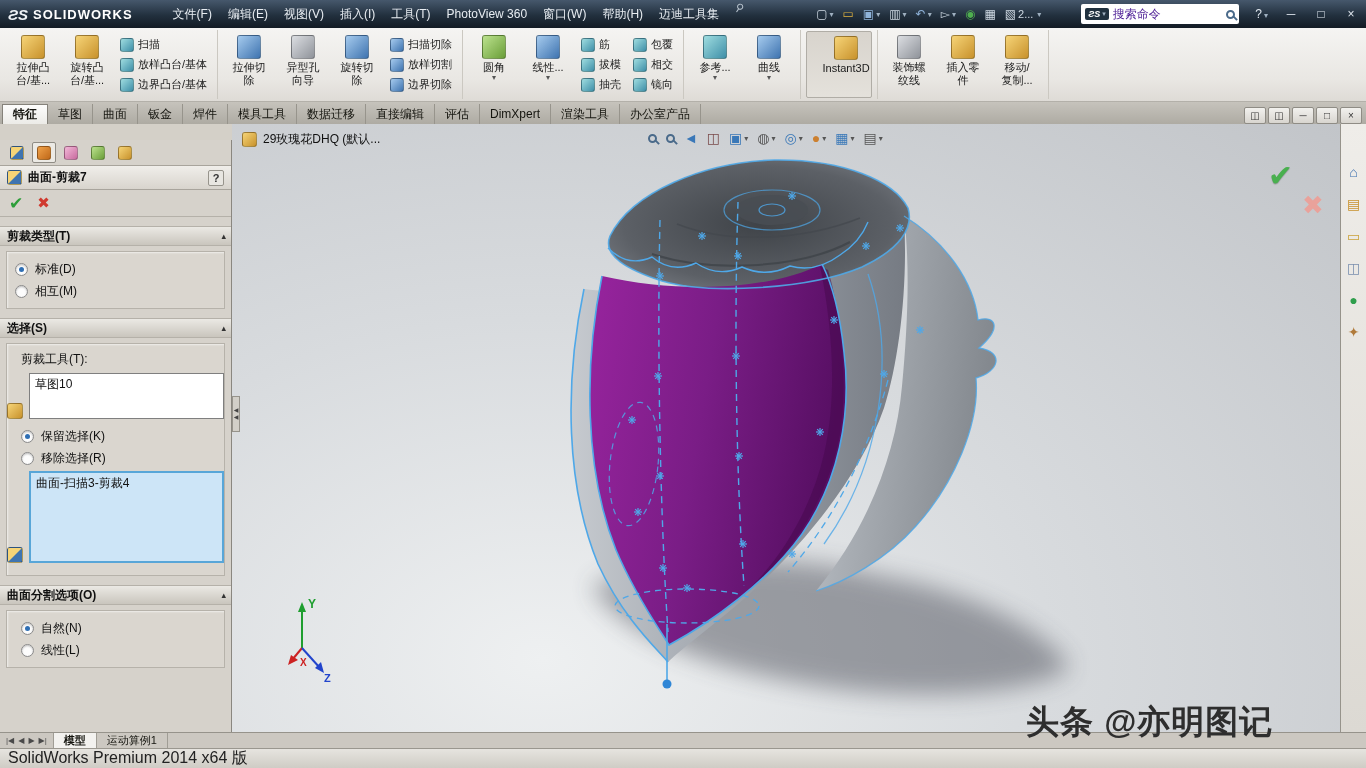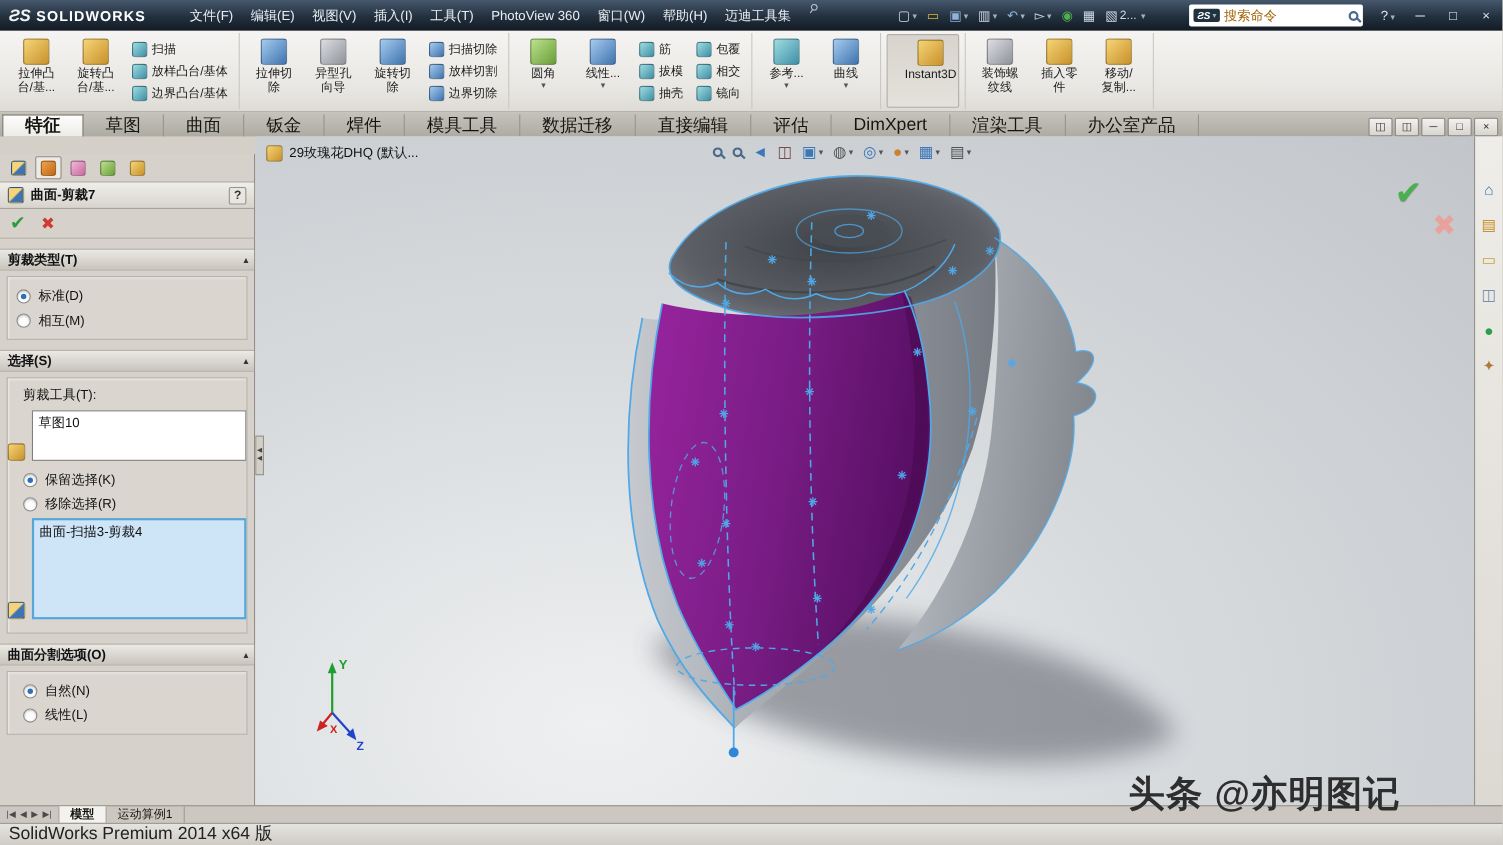--- a/index.html
+++ b/index.html
@@ -20,21 +20,21 @@
   .qat { display:flex; align-items:center; gap:3px; margin-left:70px; }
   .qbtn { display:flex; align-items:center; padding:1px 3px; font-size:12px; color:#cfd9e3; }
   .qbtn .qg { font-size:12px; }
   .dd::after { content:"▾"; font-size:8px; color:#9fb0c0; margin-left:2px; }
   .qat-label { color:#cfd9e3; font-size:11px; padding:0 2px; }
   .search-box { margin-left:auto; display:flex; align-items:center; gap:4px; width:158px; height:20px;
     background:#fff; border-radius:2px; padding:0 4px; margin-right:8px; }
   .sw-badge { background:#20313f; color:#fff; font-size:9px; font-weight:bold; font-style:italic;
     padding:1px 3px; border-radius:2px; display:flex; align-items:center; gap:2px; }
   .sw-badge::after { content:"▾"; font-size:7px; color:#9fb0c0; }
-  .search-text { color:#a16207; font-size:12px; flex:1; }
+  .search-text { color:#4c1d95; font-size:12px; flex:1; }
   .mag { display:inline-block; width:9px; height:9px; border:2px solid #4a6a8a; border-radius:50%; position:relative; }
   .mag::after { content:""; position:absolute; width:6px; height:2px; background:#4a6a8a; right:-5px; bottom:-2px; transform:rotate(45deg); }
   .helpbtn { color:#dfe6ee; font-size:12px; padding:0 8px; }
   .helpbtn.dd::after { color:#9fb0c0; }
   .winbtns { display:flex; }
   .winbtn { width:30px; height:28px; display:flex; align-items:center; justify-content:center; color:#dfe6ee; font-size:12px; }
 
   
   .ribbon { position:absolute; top:28px; left:0; width:1366px; height:74px;
     background:linear-gradient(#f5f4f2,#e9e7e3 70%,#dedbd6); border-bottom:1px solid #b3b0a9;
@@ -57,21 +57,21 @@
   .ic-orange { background:linear-gradient(135deg,#f0a24a,#c06818); }
   .smallstack { display:flex; flex-direction:column; justify-content:space-between; padding:4px 2px; }
   .smallbtn { display:flex; align-items:center; gap:4px; font-size:11px; height:19px; white-space:nowrap;
     color:#1a1a1a; padding:0 3px; border-radius:2px; }
   .blbl { display:block; }
   .has-dd::after { content:"▾"; font-size:8px; color:#555; display:block; line-height:7px; }
 
   
   .tabbar { position:absolute; top:102px; left:0; width:1366px; height:22px;
     background:linear-gradient(#c6c3bc,#aeaba3); display:flex; align-items:flex-end; padding-left:2px; }
-  .tab { height:20px; display:flex; align-items:center; padding:0 20px; font-size:16px; color:#15150f;
+  .tab { height:20px; display:flex; align-items:center; padding:0 10px; font-size:12px; color:#15150f;
     border-right:1px solid #97948c; }
   .tab.active { background:linear-gradient(#fdfdfc,#ecebe7); border:1px solid #85827a; border-bottom:none; font-weight:bold; }
   .docwin { margin-left:auto; display:flex; gap:2px; padding-right:4px; align-items:center; }
   .docbtn { width:22px; height:17px; display:flex; align-items:center; justify-content:center;
     background:linear-gradient(#f2f1ee,#d8d5cf); border:1px solid #8f8c85; border-radius:2px; font-size:10px; color:#333; }
 
   
   .leftpanel { position:absolute; top:140px; left:0; width:232px; height:608px;
     background:#d6d2cb; border-right:1px solid #8a8780; display:flex; flex-direction:column; }
   .mgr-tabs { height:26px; display:flex; align-items:center; gap:3px; padding:2px 5px; border-bottom:1px solid #a8a49c; }

